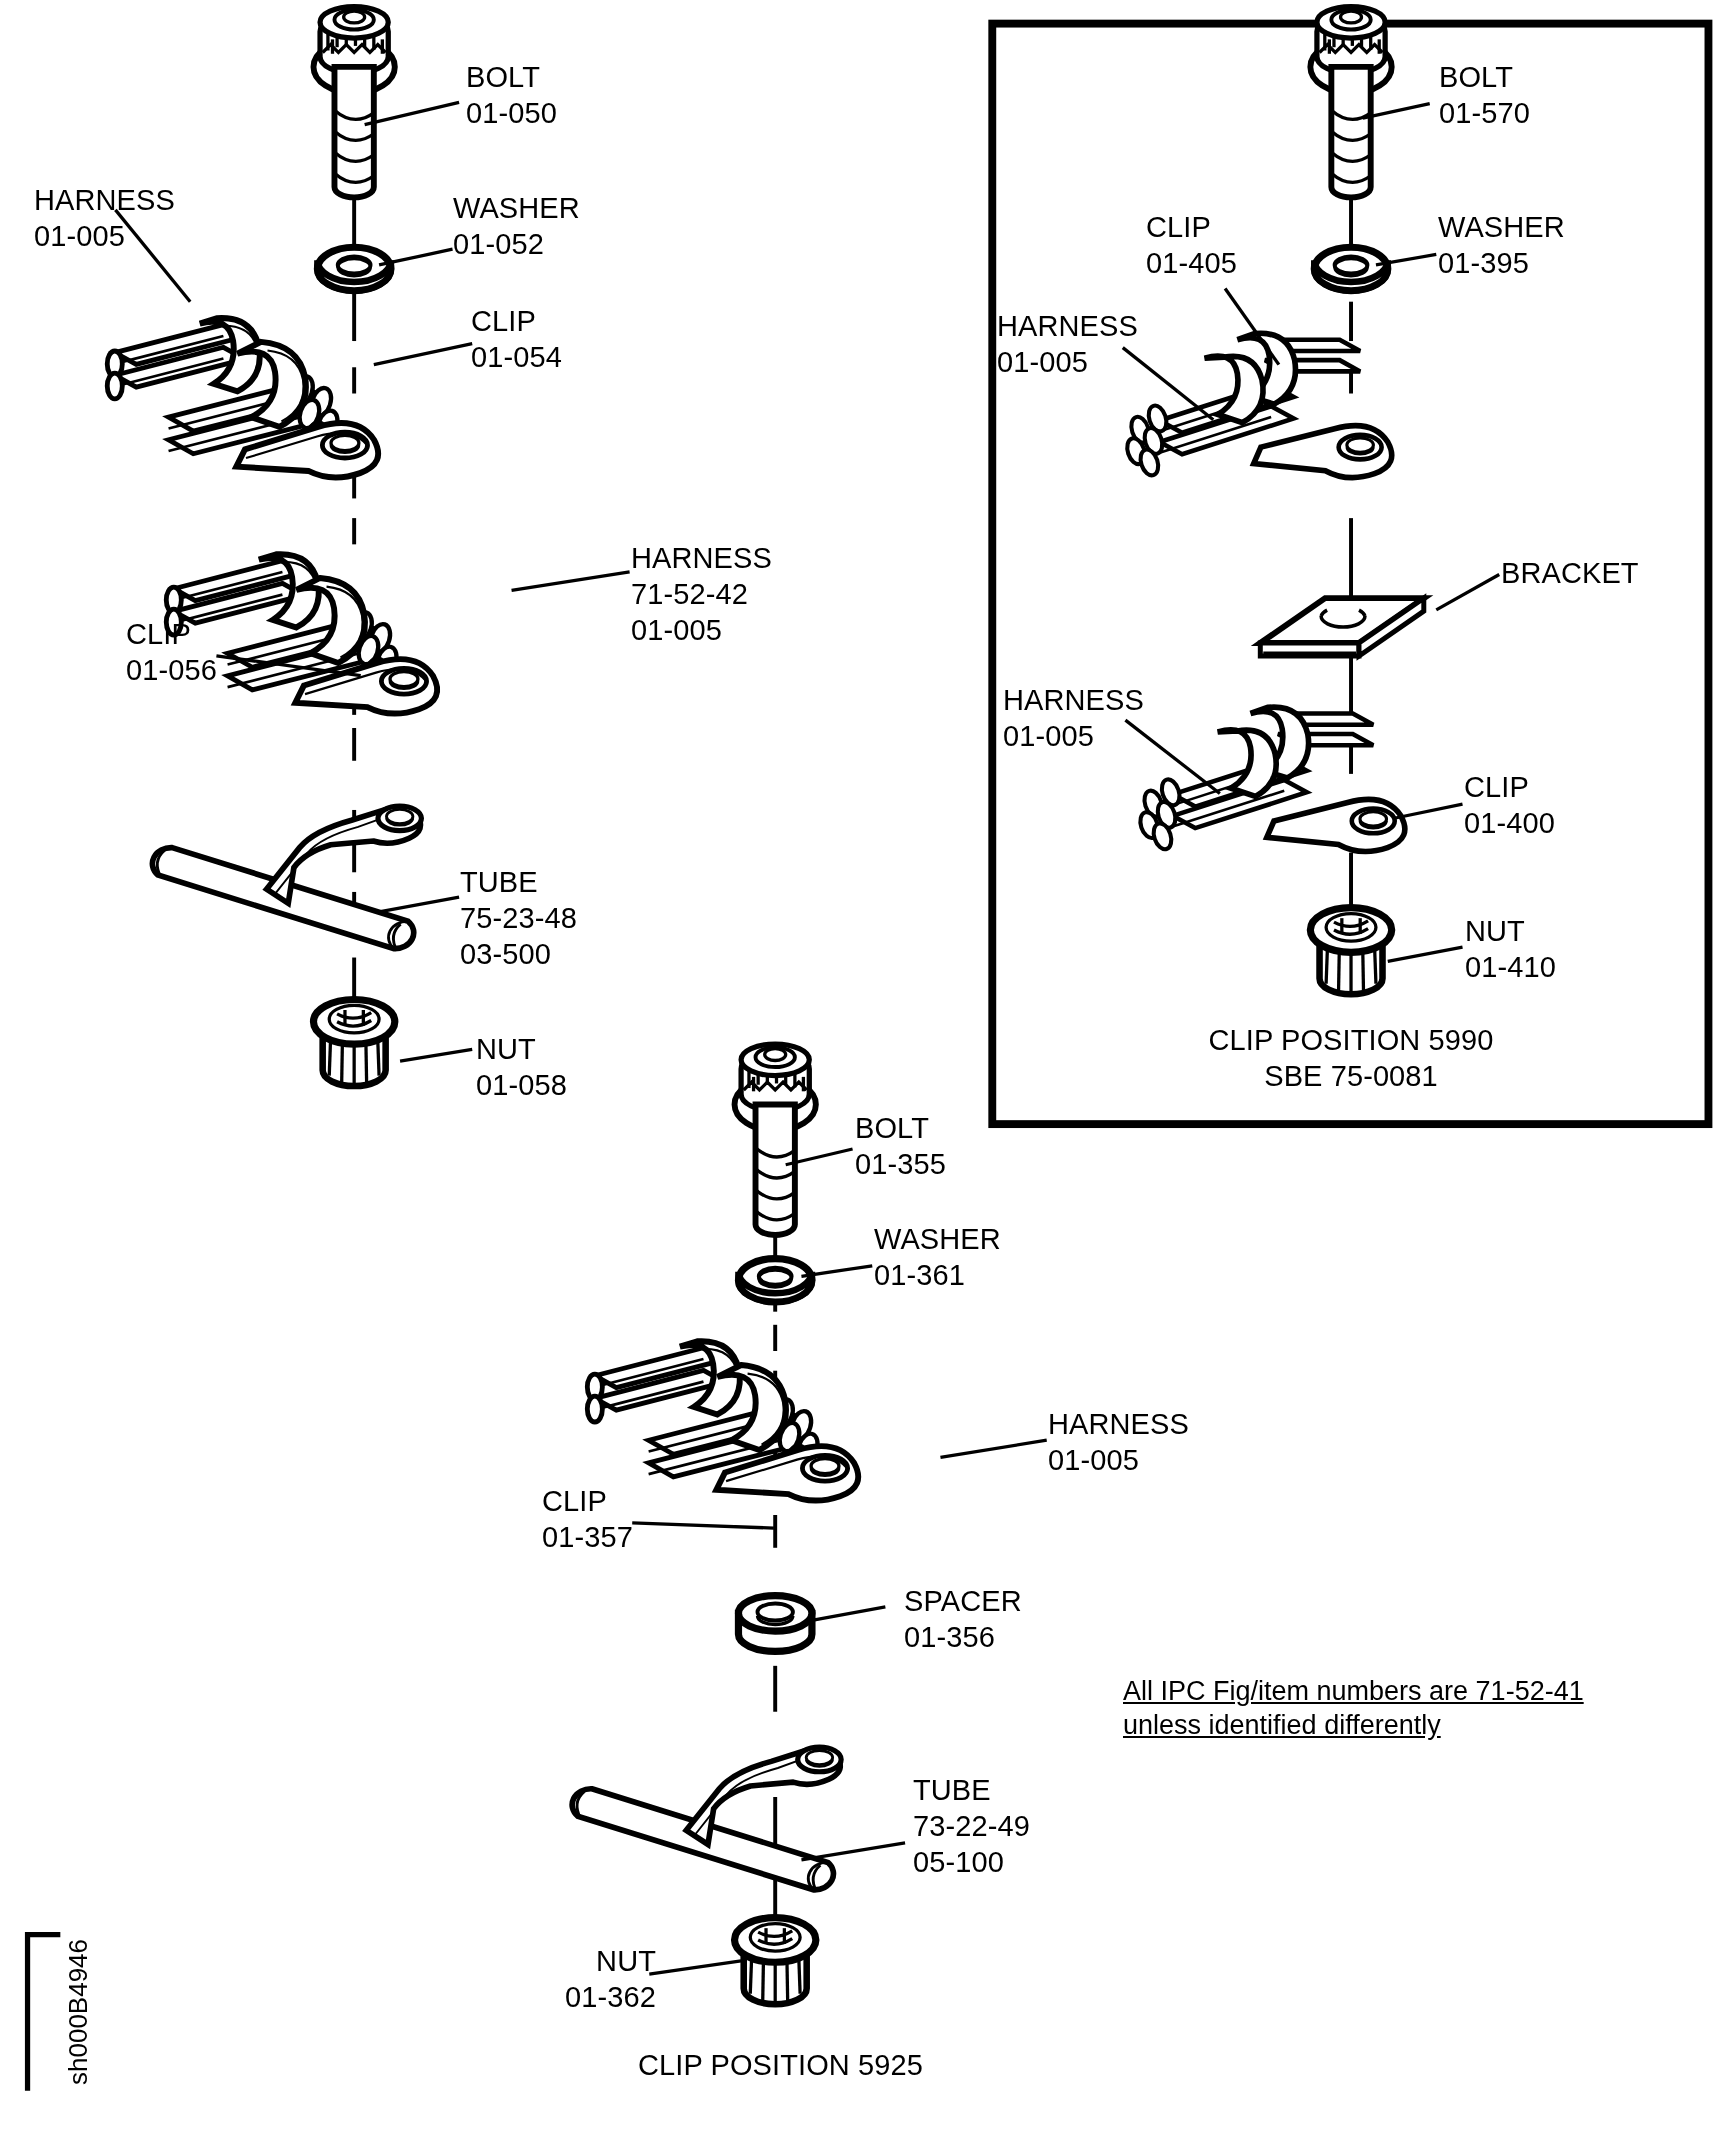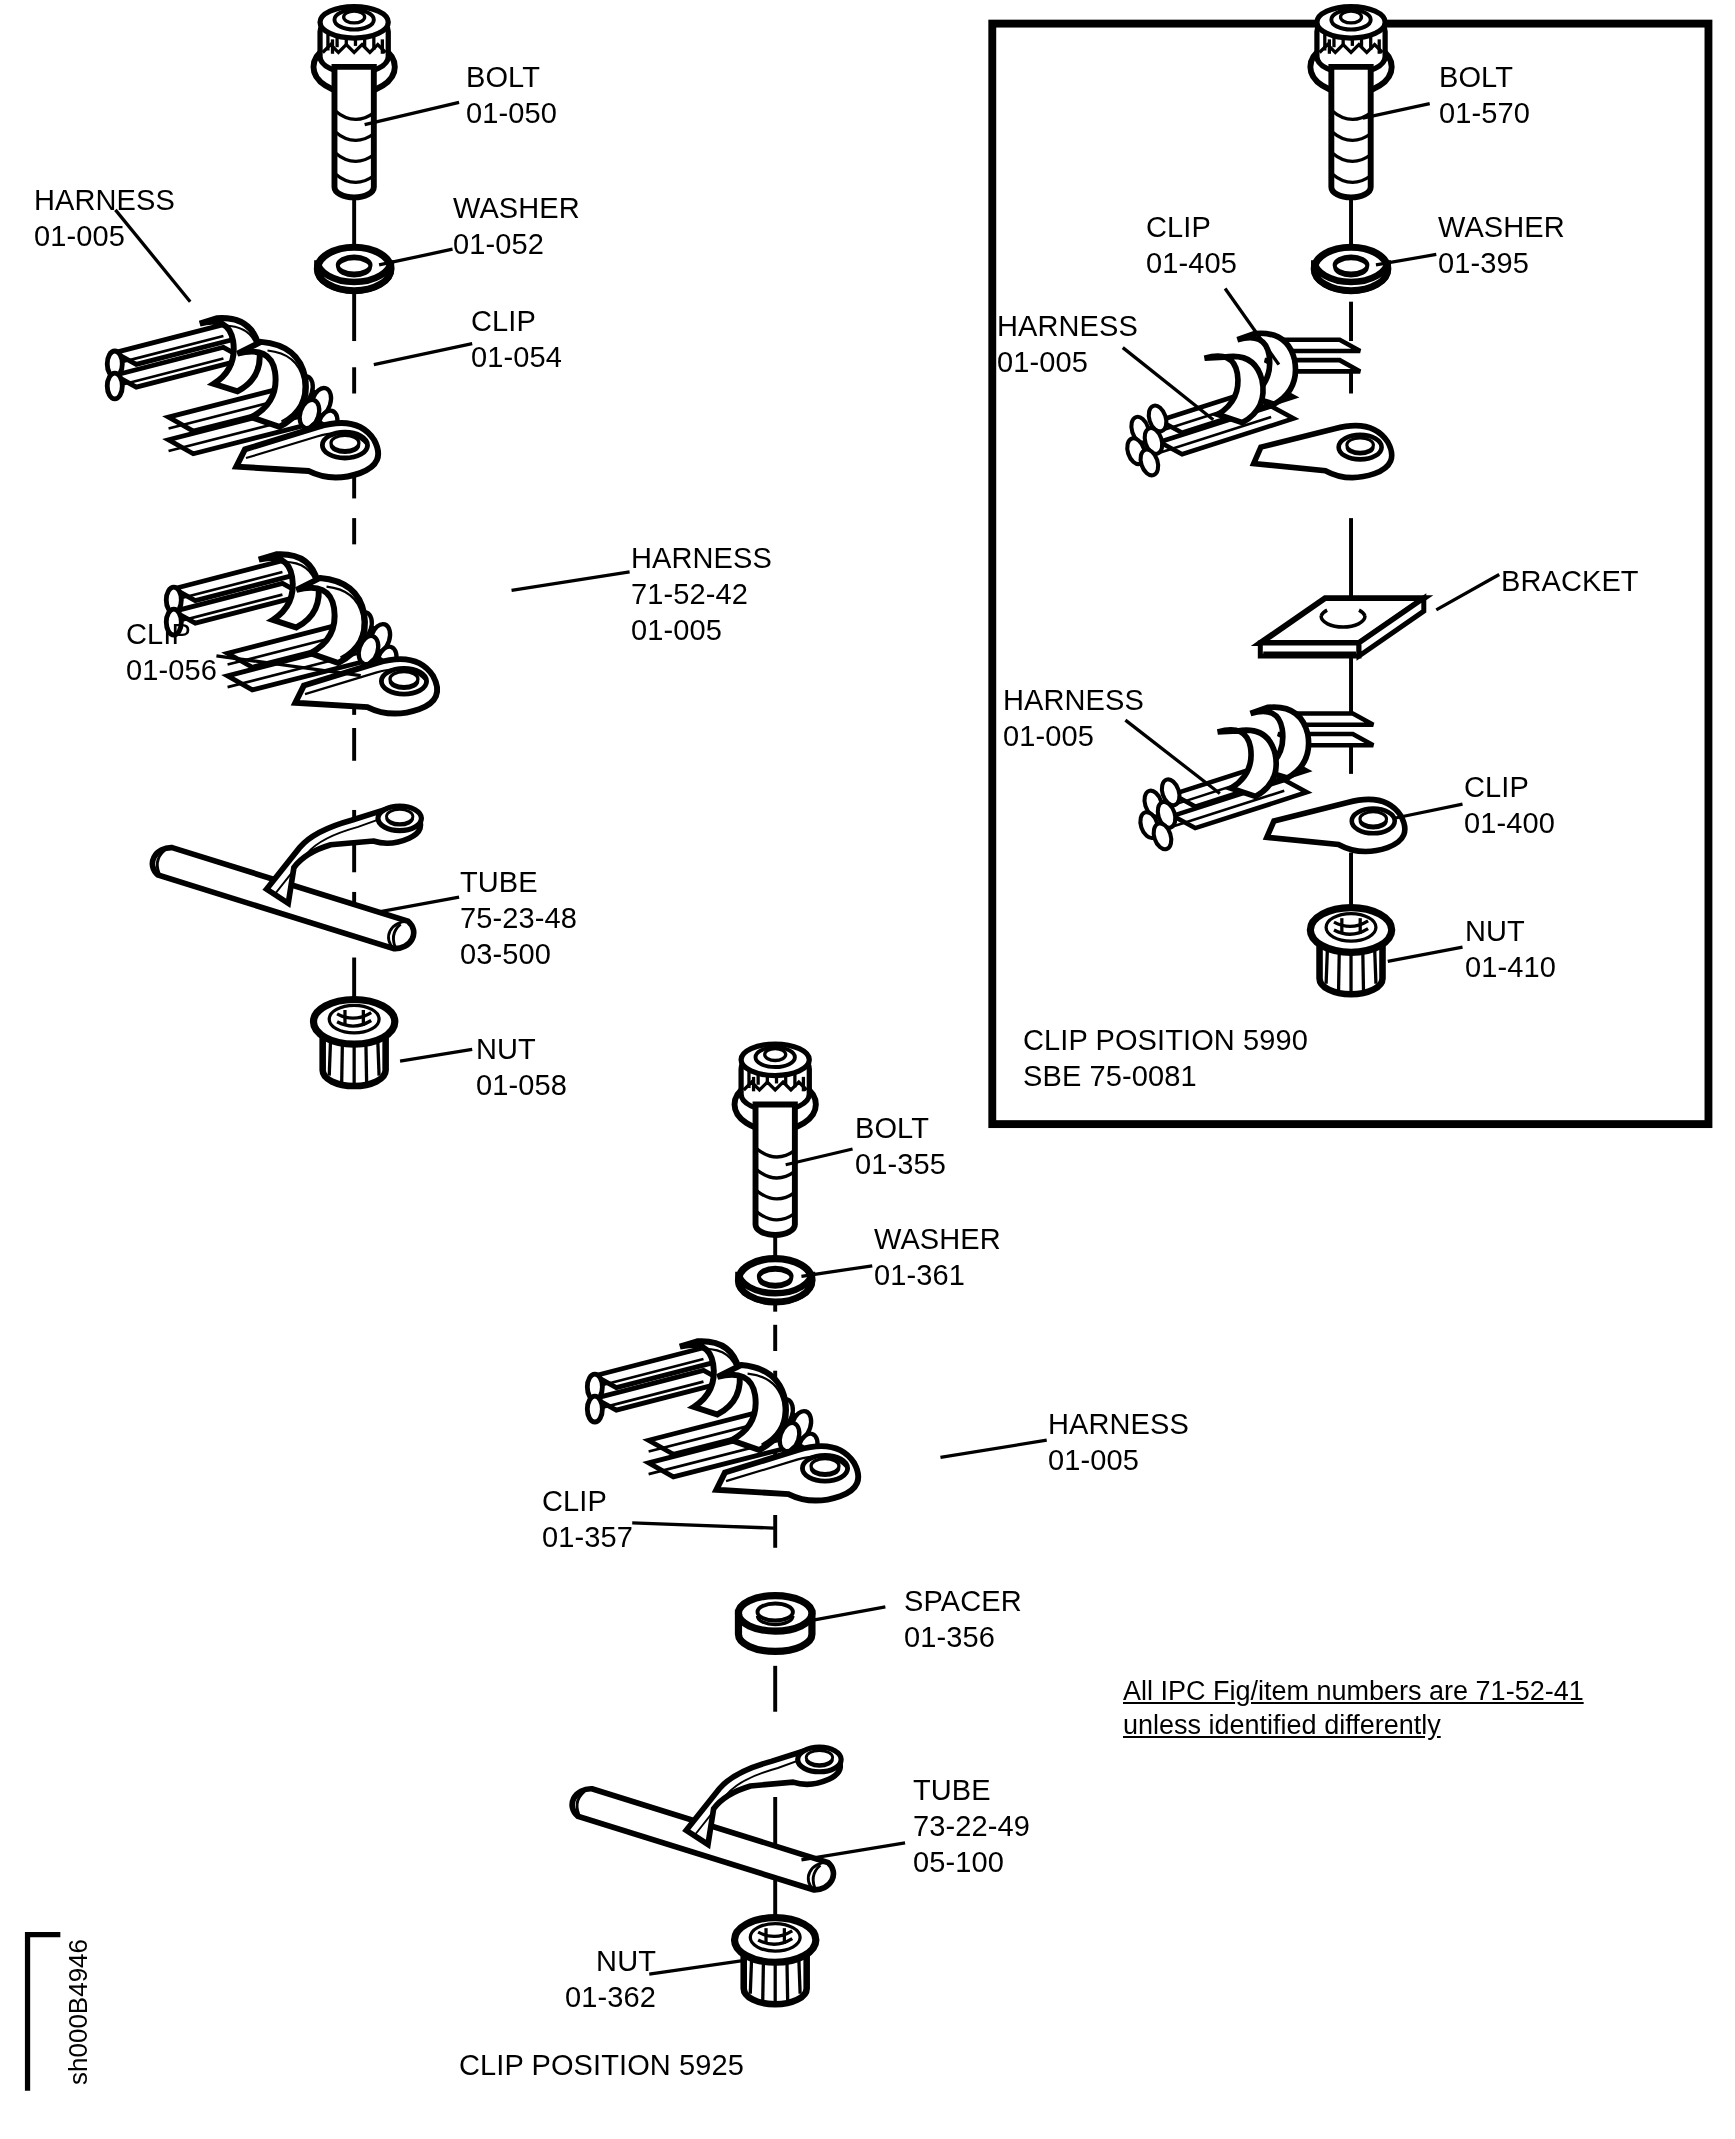--- a/index.html
+++ b/index.html
@@ -26,21 +26,21 @@
   }
   .lbl {
     position: absolute;
     font-family: "Liberation Sans", sans-serif;
     font-size: 29px;
     line-height: 36px;
     color: #000000;
     white-space: pre;
     letter-spacing: 0.1px;
   }
-  .lbl.ctr { }
+  .lbl.ctr { text-align: center; }
   .lbl.rt  { text-align: right; }
   .note {
     position: absolute;
     font-family: "Liberation Sans", sans-serif;
     font-size: 27px;
     line-height: 34px;
     color: #000000;
     white-space: pre;
   }
   .vcode {
@@ -360,21 +360,21 @@
 
 
   <div class="lbl" style="left:1439px; top:59px;"><span>BOLT</span><br><span>01-570</span></div>
 
   <div class="lbl" style="left:1438px; top:209px;"><span>WASHER</span><br><span>01-395</span></div>
 
   <div class="lbl" style="left:1146px; top:209px;"><span>CLIP</span><br><span>01-405</span></div>
 
   <div class="lbl" style="left:997px; top:308px;"><span>HARNESS</span><br><span>01-005</span></div>
 
-  <div class="lbl" style="left:1501px; top:555px;margin-top:8px;"><span>BRACKET</span></div>
+  <div class="lbl" style="left:1501px; top:555px;"><span>BRACKET</span></div>
 
   <div class="lbl" style="left:1003px; top:682px;"><span>HARNESS</span><br><span>01-005</span></div>
 
   <div class="lbl" style="left:1464px; top:769px;"><span>CLIP</span><br><span>01-400</span></div>
 
   <div class="lbl" style="left:1465px; top:913px;"><span>NUT</span><br><span>01-410</span></div>
 
   <div class="lbl ctr" style="left:1023px; top:1022px; width:656px;"><span>CLIP POSITION 5990</span><br><span>SBE 75-0081</span></div>
 
   <div class="lbl" style="left:855px; top:1110px;"><span>BOLT</span><br><span>01-355</span></div>

